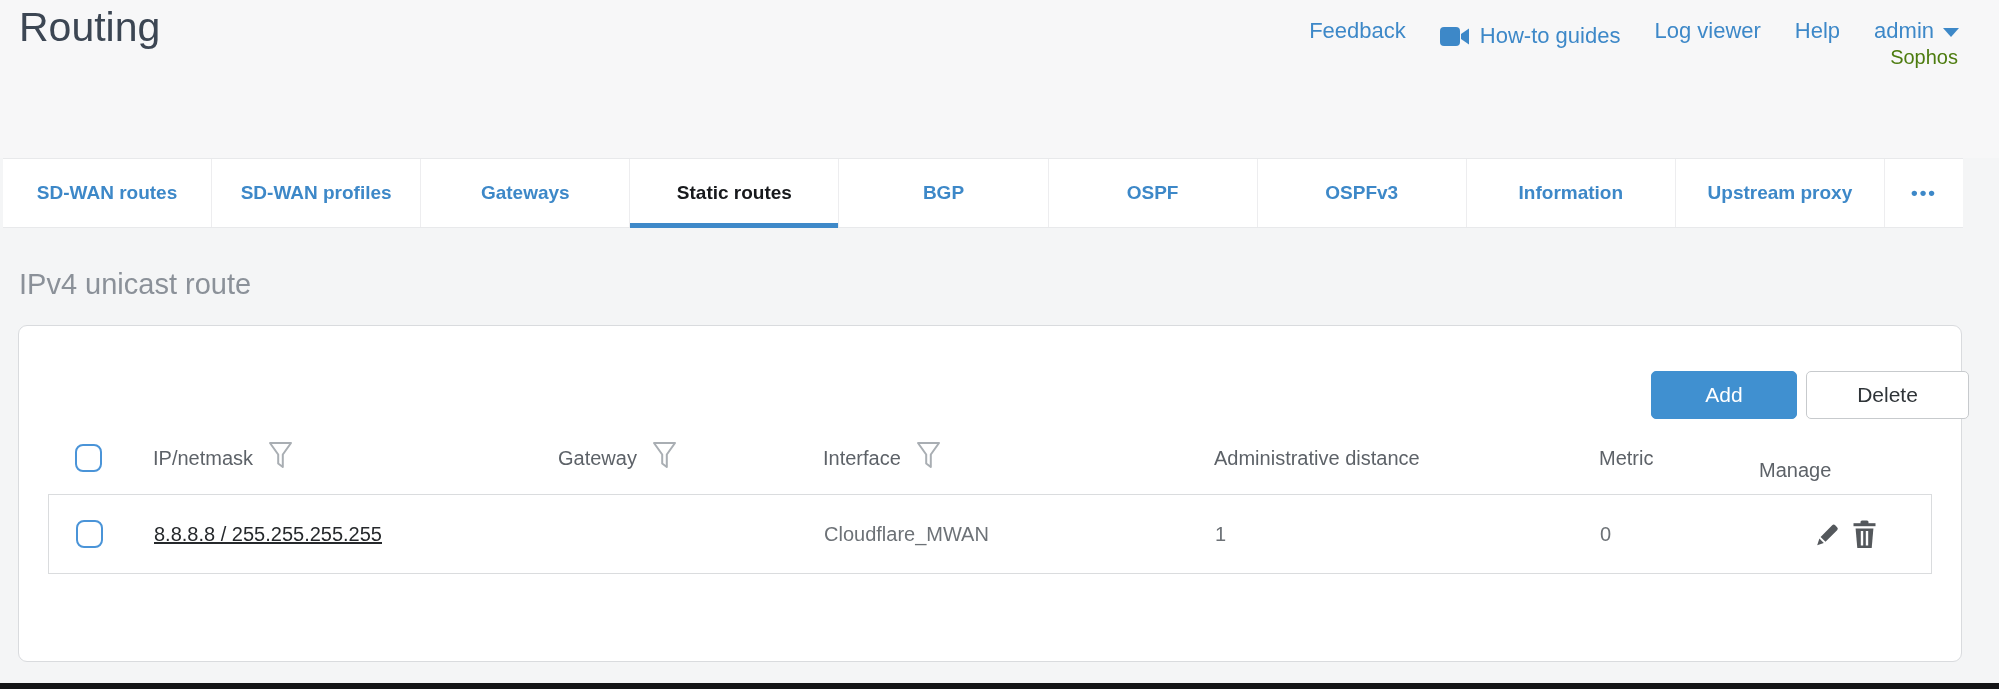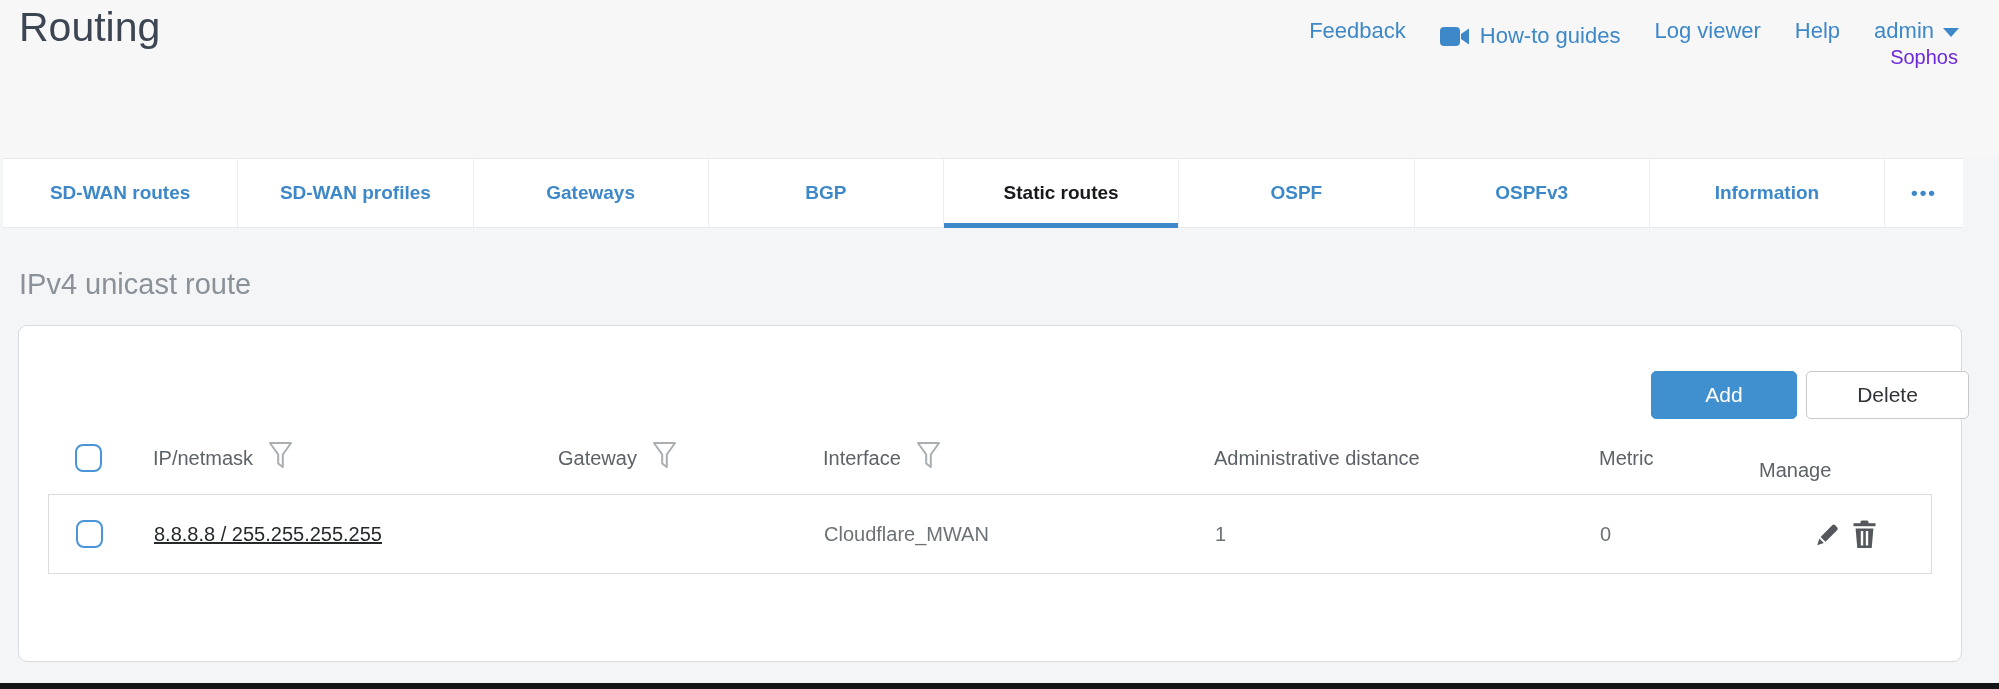--- a/index.html
+++ b/index.html
@@ -12,21 +12,21 @@
 
   
   .header-zone { position:absolute; left:0; top:0; width:1999px; height:158px; background:#f7f7f8; }
   .page-title { position:absolute; left:19px; top:4px; font-size:41px; font-weight:400; color:#3c4653; }
 
   .top-nav { position:absolute; top:13px; right:40px; display:flex; align-items:center; gap:34px; }
   .nav-link { color:#3d88c8; font-size:22px; text-decoration:none; cursor:pointer; white-space:nowrap; }
   .nav-howto { display:flex; align-items:center; gap:10px;margin-top:10px; }
   .nav-admin { display:flex; align-items:center; gap:9px; }
   .caret-down { width:0; height:0; border-left:8px solid transparent; border-right:8px solid transparent; border-top:9px solid #3d88c8; margin-top:3px; }
-  .org-label { position:absolute; top:46px; right:41px; font-size:20px; color:#6d28d9; }
+  .org-label { position:absolute; top:46px; right:41px; font-size:20px; color:#4d7c0f; }
 
   
   .tabbar {
     position:absolute; left:3px; top:158px; width:1960px; height:70px; background:#ffffff;
     display:flex; box-sizing:border-box;
     border-top:1px solid #e8e9eb; border-bottom:1px solid #e8e9eb;
   }
   .tab {
     flex:1 1 0; position:relative; display:flex; align-items:center; justify-content:center;
     font-size:19px; font-weight:700; color:#3d88c8; border-right:1px solid #ededef;
@@ -109,25 +109,26 @@
       <span class="caret-down"></span>
     </span>
   </div>
   <div class="org-label">Sophos</div>
 </div>
 
 <div class="tabbar">
   <div class="tab">SD-WAN routes</div>
   <div class="tab">SD-WAN profiles</div>
   <div class="tab">Gateways</div>
+  <div class="tab active">Static routes</div>
   <div class="tab">BGP</div>
-  <div class="tab active">Static routes</div>
   <div class="tab">OSPF</div>
   <div class="tab">OSPFv3</div>
   <div class="tab">Information</div>
+  <div class="tab">Upstream proxy</div>
   <div class="tab tab-more">•••</div>
 </div>
 
 <div class="section-heading">IPv4 unicast route</div>
 
 <div class="panel">
 
   <div class="btn btn-add">Add</div>
   <div class="btn btn-delete">Delete</div>
 

